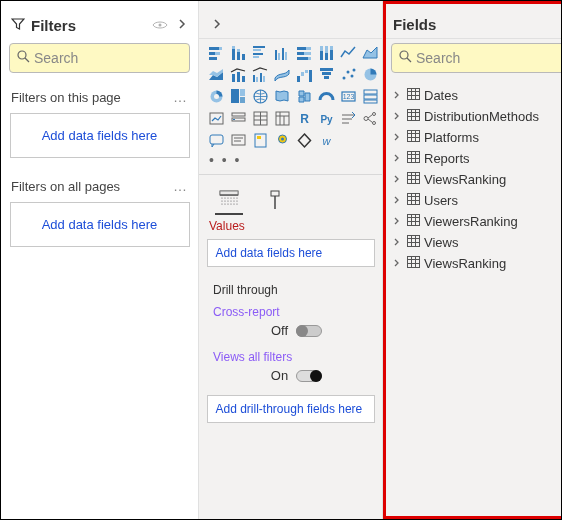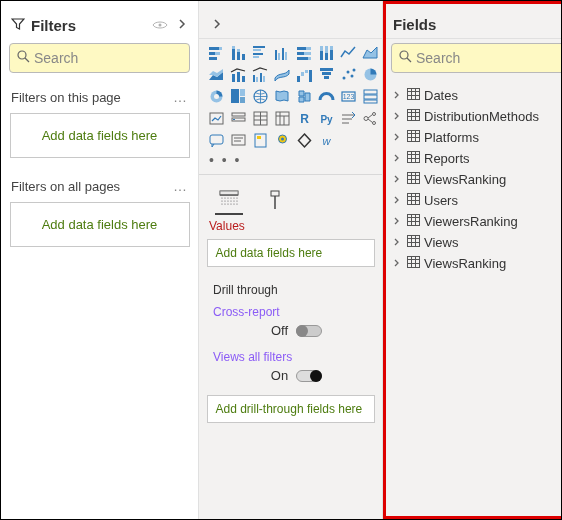--- a/index.html
+++ b/index.html
@@ -23,21 +23,21 @@
 
   .search-row { padding: 4px 8px 10px 8px; }
   .search-box { display: flex; align-items: center; background: #fef9c3; border: 1px solid #b9b9b9; border-radius: 4px; height: 30px; padding: 0 6px; }
   .search-box .mag { margin-right: 4px; color: #666; }
   .search-box input { border: none; outline: none; font-size: 14px; flex: 1; background: transparent; color: #333; }
   .search-box input::placeholder { color: #888; }
 
   
   .section-title { display: flex; align-items: center; justify-content: space-between; font-size: 13px; color: #444; padding: 6px 10px 4px 10px; }
   .ellipsis { color: #888; font-size: 14px; letter-spacing: 1px; }
-  .drop-zone { margin: 4px auto 14px auto; width: 180px; border: 1px solid #c8c8c8; background: #fff; font-size: 13px; color: #4d7c0f; text-align: center; padding: 14px 4px; }
+  .drop-zone { margin: 4px auto 14px auto; width: 180px; border: 1px solid #c8c8c8; background: #fff; font-size: 13px; color: #1d4ed8; text-align: center; padding: 14px 4px; }
   .drop-zone.slim { width: 168px; padding: 6px 4px; font-size: 12px; text-align: left; padding-left: 8px; margin-bottom: 8px;}
   .panel.filters .drop-zone { background:#fff; }
 
   
   .viz-grid { display: grid; grid-template-columns: repeat(8, 19px); gap: 3px 3px; padding: 4px 6px 2px 8px; }
   .viz-cell { width: 19px; height: 19px; display: flex; align-items: center; justify-content: center; }
   .viz-cell svg { display: block; }
   .viz-more { padding: 0 8px 2px 10px; color: #666; font-size: 14px; letter-spacing: 2px; }
 
   .viz-tool-row { display: flex; gap: 18px; padding: 10px 10px 2px 16px; align-items: center; border-top: 1px solid #d8d8d8; margin-top:4px;}

